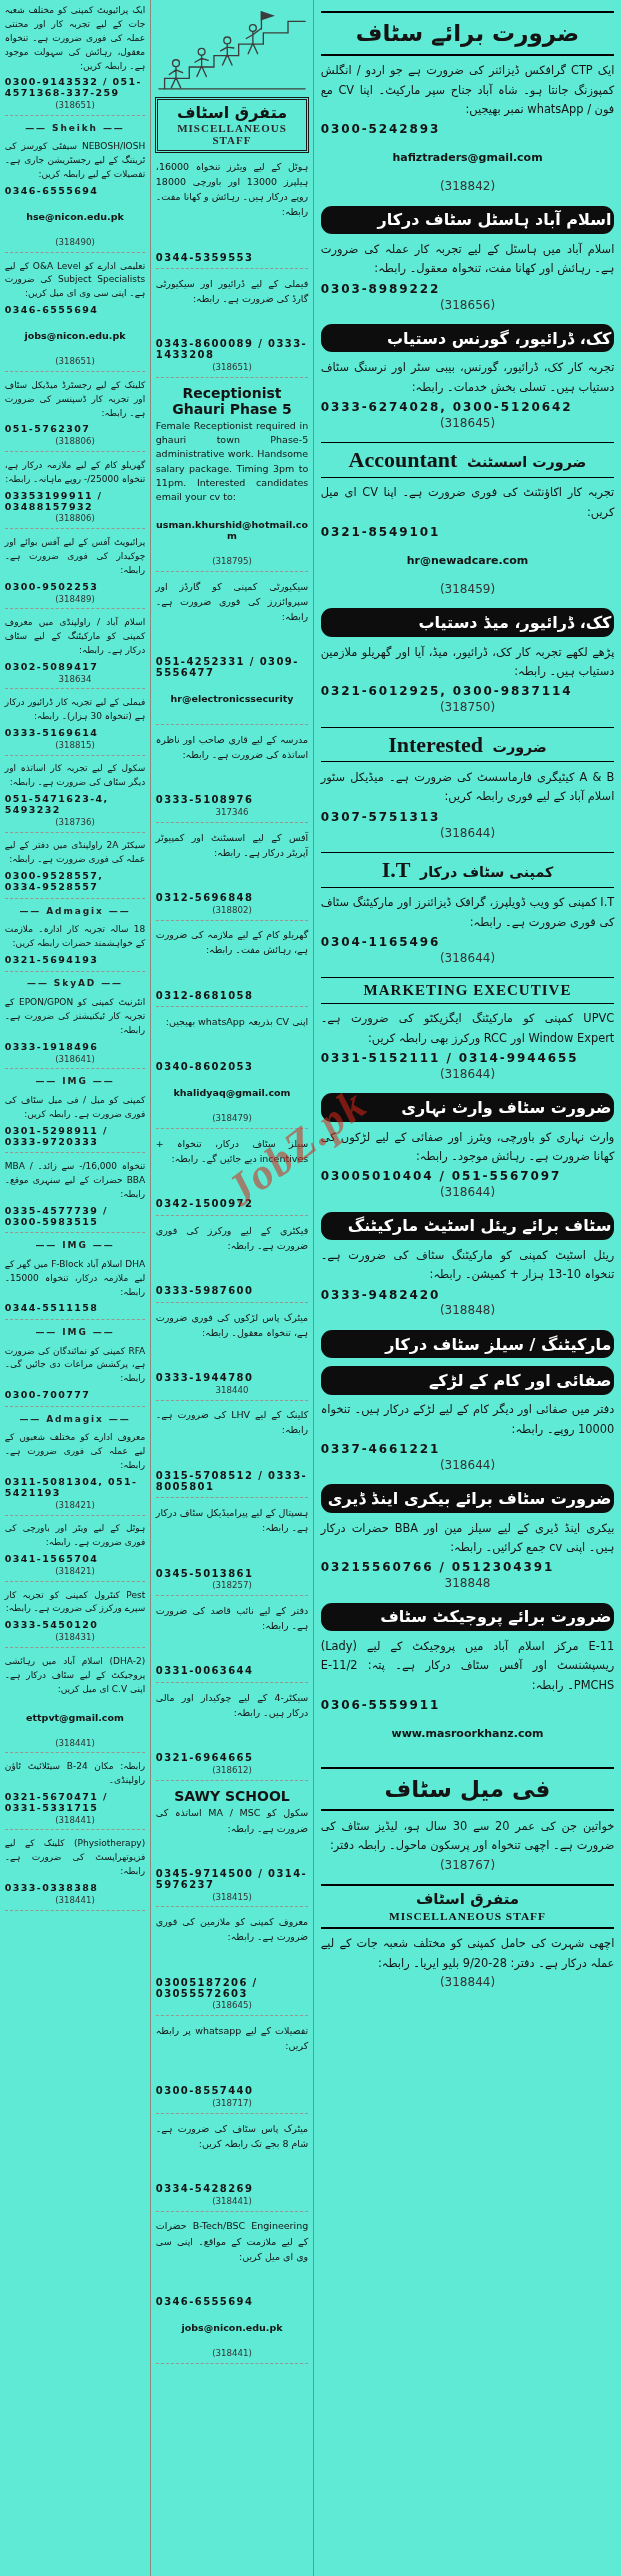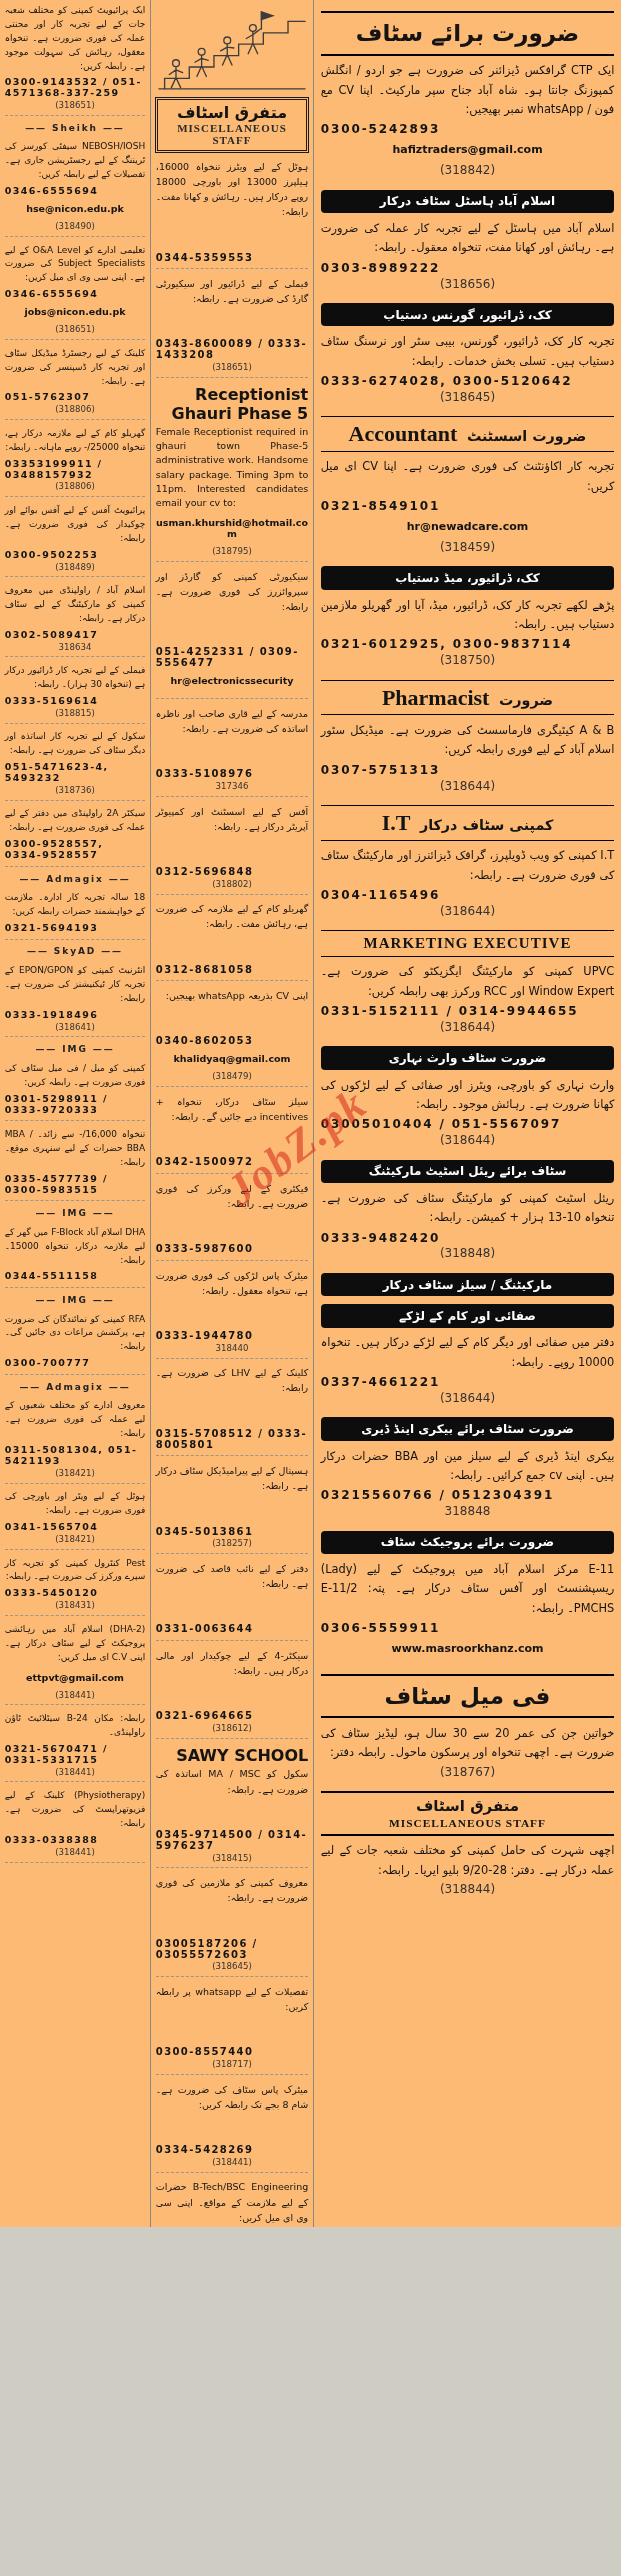--- a/index.html
+++ b/index.html
@@ -1,52 +1,52 @@
 <!DOCTYPE html>
 <html lang="ur" style="font-size:15px"><head>
 <meta charset="utf-8">
 <style>
   html,body { margin:0; padding:0; background:#cfccc4; }
   .page {
-    position:relative; width:621px; height:2227px; margin:0 auto;
-    background:#fdba74; overflow:hidden; box-sizing:border-box;
+    position:relative; width:621px; height:2576px; margin:0 auto;
+    background:#5eead4; overflow:hidden; box-sizing:border-box;
     font-family:"DejaVu Sans", sans-serif; color:#141414;
   }
   .cols { display:flex; height:100%; }
   .col { box-sizing:border-box; padding:3.8px 4.8px; overflow:hidden; }
   .col-left  { width:150px; }
   .col-mid   { width:164px; border-left:1px solid #8b887f; border-right:1px solid #8b887f; }
   .col-right { flex:1; padding:3.8px 6.7px; }
 
   
   .ad { direction:rtl; margin:0 0 6.7px 0; padding-bottom:4.8px; }
   .col-left .ad, .col-mid .ad { border-bottom:1px dashed #9a968c; }
   .ad-text { text-align:justify; line-height:1.55; }
   .col-left .ad-text { font-size:9px; }
   .col-mid  .ad-text { font-size:9.5px; line-height:1.6; }
   .col-right .ad-text { font-size:11.4px; line-height:1.7; }
-  .ad-title { direction:ltr; text-align:right; font-weight:700; font-size:16px; margin:1.9px 0; }
+  .ad-title { direction:ltr; text-align:center; font-weight:700; font-size:14px; margin:1.9px 0; }
   .ad-en { direction:ltr; text-align:justify; font-size:9.5px; line-height:1.5; }
   .phone { direction:ltr; font-weight:700; letter-spacing:1.4px; margin:2.9px 0 1px; }
   .col-left .phone { font-size:9.5px; }
   .col-mid  .phone { font-size:10px;margin-top:32px; }
   .col-right .phone { font-size:12px; letter-spacing:1.9px; }
-  .email { direction:ltr; text-align:center; font-weight:700; font-size:9.5px; margin:7px 0; word-break:break-all; }
+  .email { direction:ltr; text-align:center; font-weight:700; font-size:9.5px; margin:15px 0; word-break:break-all; }
   .col-right .email { font-size:11px; }
   .ref { direction:ltr; text-align:center; font-size:8.6px; color:#333; margin-top:1.9px; }
   .col-right .ref { font-size:12px; }
 
   
   .sep { text-align:center; font-weight:700; font-size:9px; letter-spacing:1.9px; color:#222; margin:1.9px 0 7.6px; }
 
   
   .bar {
-    direction:rtl; background:#0d0d0d; color:#fff; text-align:center;
-    font-weight:800; font-size:12px; padding:4.8px 2.9px; margin:7.6px 0 5.7px;
-    border-radius:4px;
+    direction:rtl; background:#0d0d0d; color:#fff; 
+    font-weight:800; font-size:16px; padding:4.8px 2.9px; margin:7.6px 0 5.7px;
+    border-radius:11px;
   }
   
   .boxheader {
     direction:rtl; text-align:center; font-weight:900; font-size:23px;
     border-top:2.9px solid #000; border-bottom:2.9px solid #000;
     padding:5.7px 1.9px; margin:7.6px 0 5.7px; line-height:1.25;
   }
   .boxheader.small { font-size:15px; padding:3.8px 1.9px; }
   .boxheader .line2 { display:block; direction:ltr; font-size:11.4px; letter-spacing:1px; font-family:"Liberation Serif", serif; }
 
@@ -365,21 +365,21 @@
           <div class="ref">(318459)</div>
         </div>
         <div class="bar">کک، ڈرائیور، میڈ دستیاب</div>
         <div class="ad">
           <div class="ad-text">پڑھے لکھے تجربہ کار کک، ڈرائیور، میڈ، آیا اور گھریلو ملازمین دستیاب ہیں۔ رابطہ:</div>
           <div class="phone">0321-6012925, 0300-9837114</div>
           <div class="ref">(318750)</div>
         </div>
         <div class="bigheader">
           <span class="bh-ur">ضرورت</span>
-          <span class="bh-en">Pharmacist</span>
+          <span class="bh-en">Interested</span>
         </div>
         <div class="ad">
           <div class="ad-text">A &amp; B کیٹیگری فارماسسٹ کی ضرورت ہے۔ میڈیکل سٹور اسلام آباد کے لیے فوری رابطہ کریں:</div>
           <div class="phone">0307-5751313</div>
           <div class="ref">(318644)</div>
         </div>
         <div class="bigheader">
           <span class="bh-ur">کمپنی سٹاف درکار</span>
           <span class="bh-en">I.T</span>
         </div>

